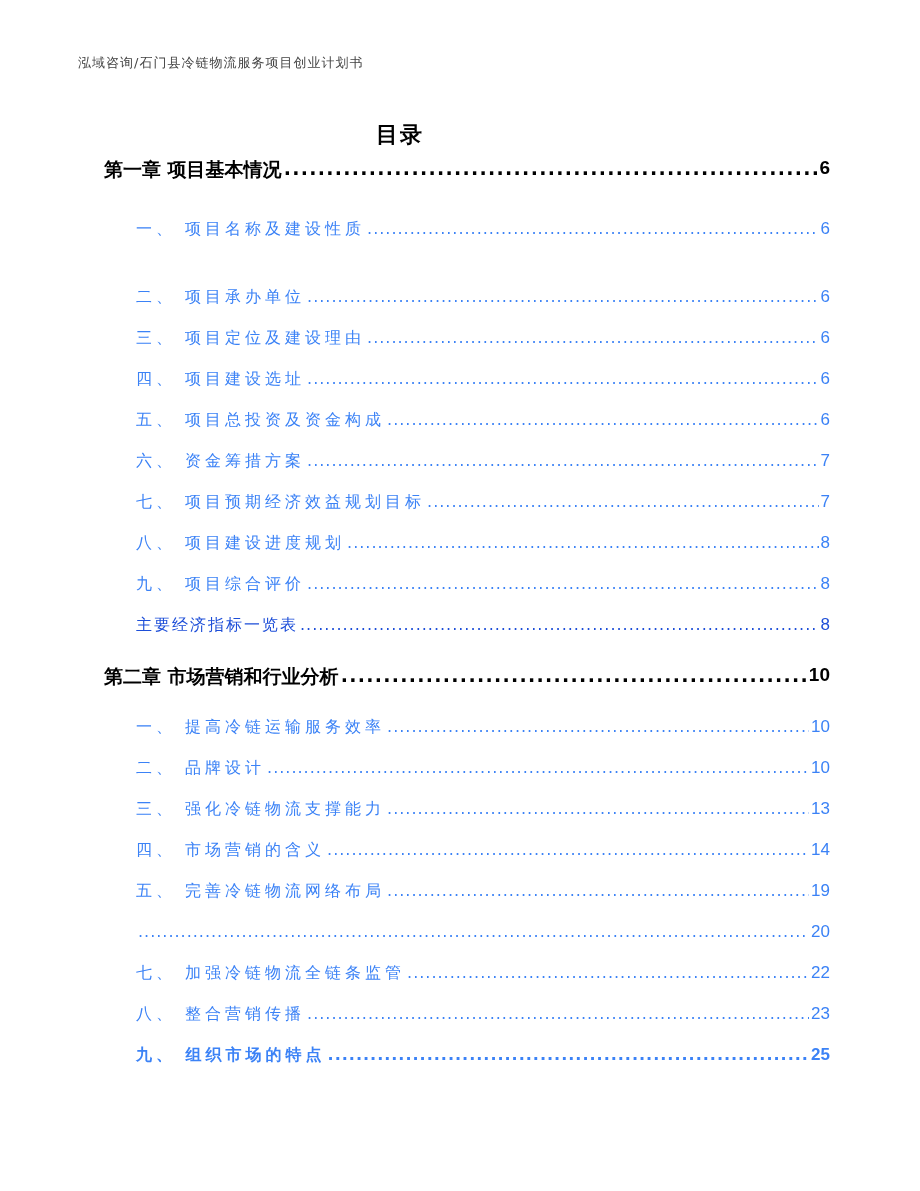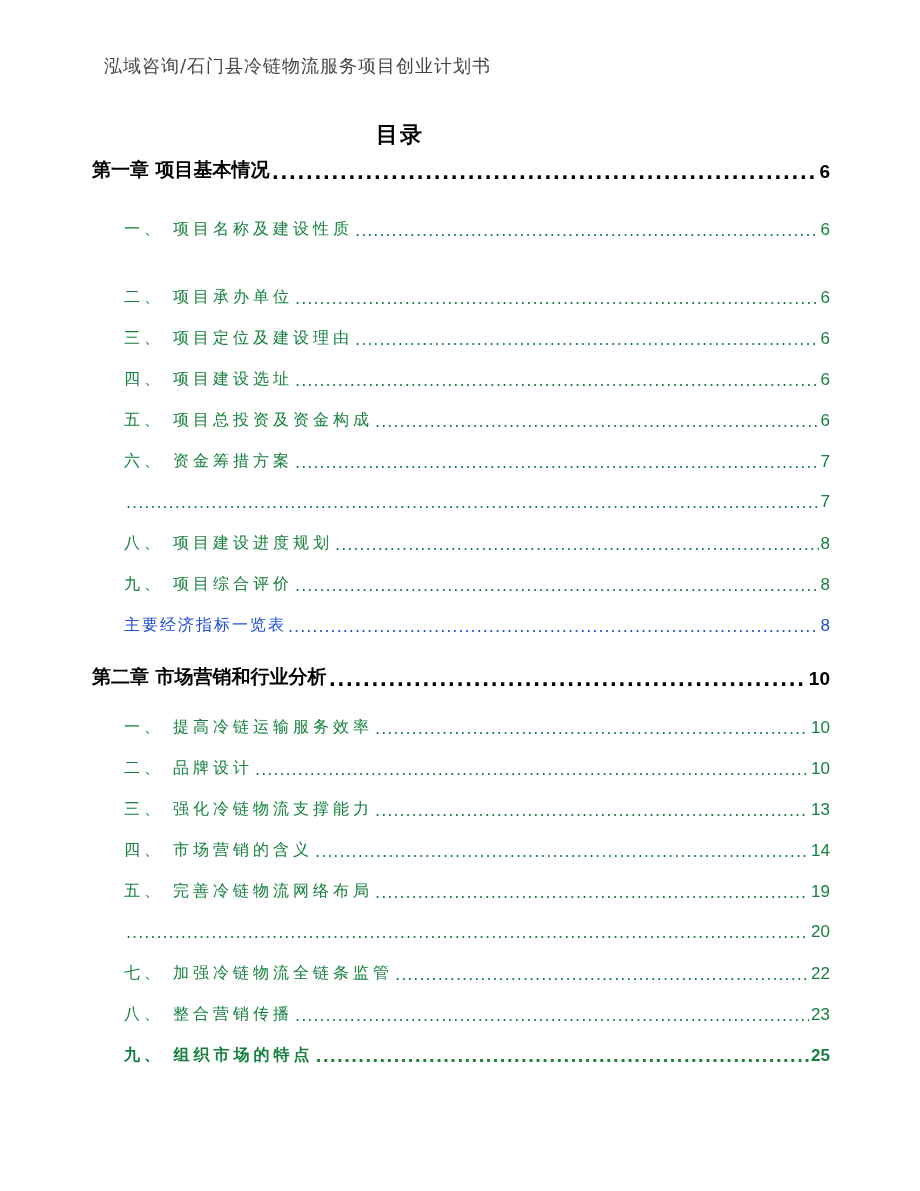--- a/index.html
+++ b/index.html
@@ -1,29 +1,29 @@
 <!DOCTYPE html>
 <html><head>
   <meta charset="utf-8">
   <style>
     html, body { margin: 0; padding: 0; background: #ffffff; }
     body { width: 920px; height: 1191px; position: relative; overflow: hidden;
            font-family: "DejaVu Sans", sans-serif; color: #000; }
-    .header { position: absolute; left: 104px; top: 54px; font-size: 18px; color: #444; letter-spacing: 1px; }
+    .header { position: absolute; left: 78px; top: 54px; font-size: 13px; color: #444; letter-spacing: 1px; }
     .title { position: absolute; left: 0; width: 800px; top: 120px; text-align: center;
              font-size: 22px; font-weight: bold; letter-spacing: 2px; }
     .toc { position: absolute; left: 92px; width: 738px; top: 0; }
-    .row { position: absolute; left: 0; right: 0; display: flex; align-items: flex-end; }
+    .row { position: absolute; left: 12px; right: 0; display: flex; align-items: flex-start; }
     .row .label { white-space: nowrap; }
     .row .dots { flex: 1; overflow: hidden; white-space: nowrap; margin: 0 2px; }
     .row .dots::before { content: "................................................................................................................................................................................................................................................"; letter-spacing: 1px; }
     .row .page { white-space: nowrap; font-family: "Liberation Sans", sans-serif; }
     .chapter { font-size: 19px; font-weight: bold; }
     .chapter .dots::before { letter-spacing: 1.3px; }
-    .section { font-size: 16px; color: #15803d; padding-left: 32px; }
+    .section { font-size: 16px; color: #3b82f6; padding-left: 32px; }
     .section .label { letter-spacing: 4px; }
     .section .page { font-size: 17px; }
     .sub { font-size: 16px; color: #1d4ed8; padding-left: 32px; }
     .sub .label { letter-spacing: 2px; }
     .sub .page { font-size: 17px; }
   </style>
 </head>
 <body>
 
 <div class="header">泓域咨询/石门县冷链物流服务项目创业计划书</div>
@@ -59,20 +59,21 @@
       <span class="label">五、 项目总投资及资金构成</span>
       <span class="dots"></span>
       <span class="page">6</span>
     </div>
     <div class="row section" style="top: 451px;">
       <span class="label">六、 资金筹措方案</span>
       <span class="dots"></span>
       <span class="page">7</span>
     </div>
     <div class="row section" style="top: 492px;">
+      <span class="label">七、 项目预期经济效益规划目标</span>
       <span class="dots"></span>
       <span class="page">7</span>
     </div>
     <div class="row section" style="top: 533px;">
       <span class="label">八、 项目建设进度规划</span>
       <span class="dots"></span>
       <span class="page">8</span>
     </div>
     <div class="row section" style="top: 574px;">
       <span class="label">九、 项目综合评价</span>

